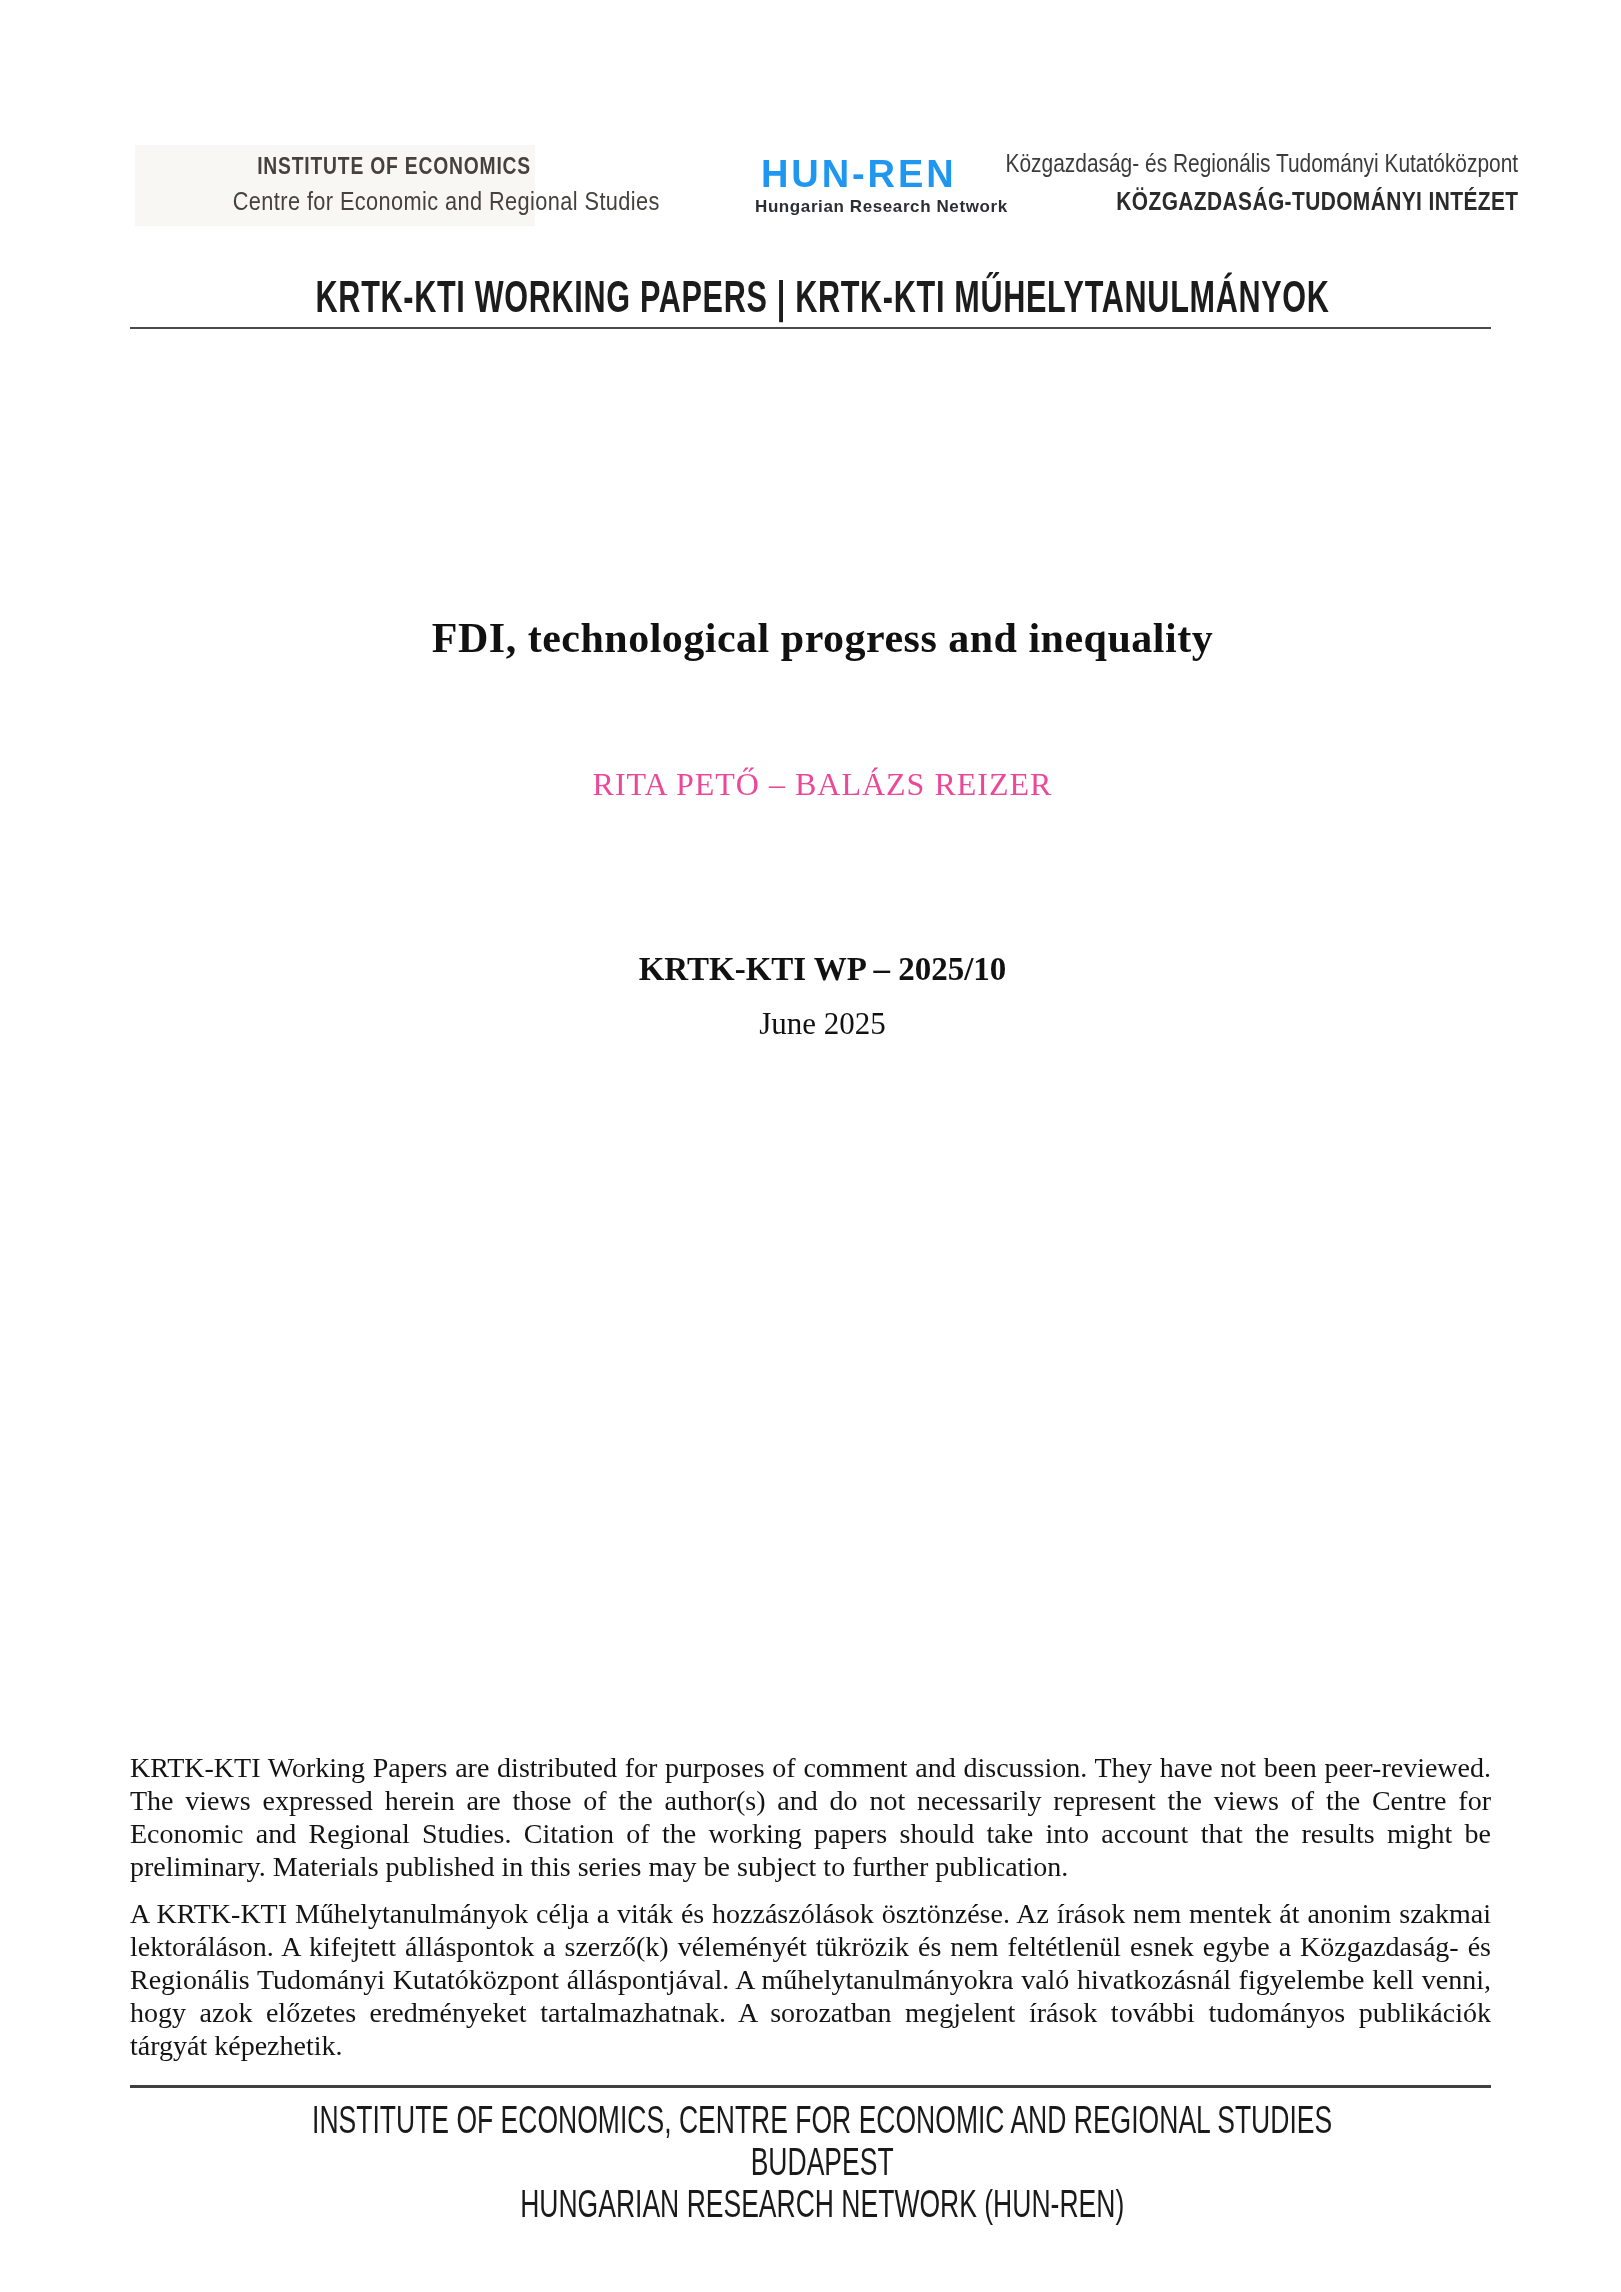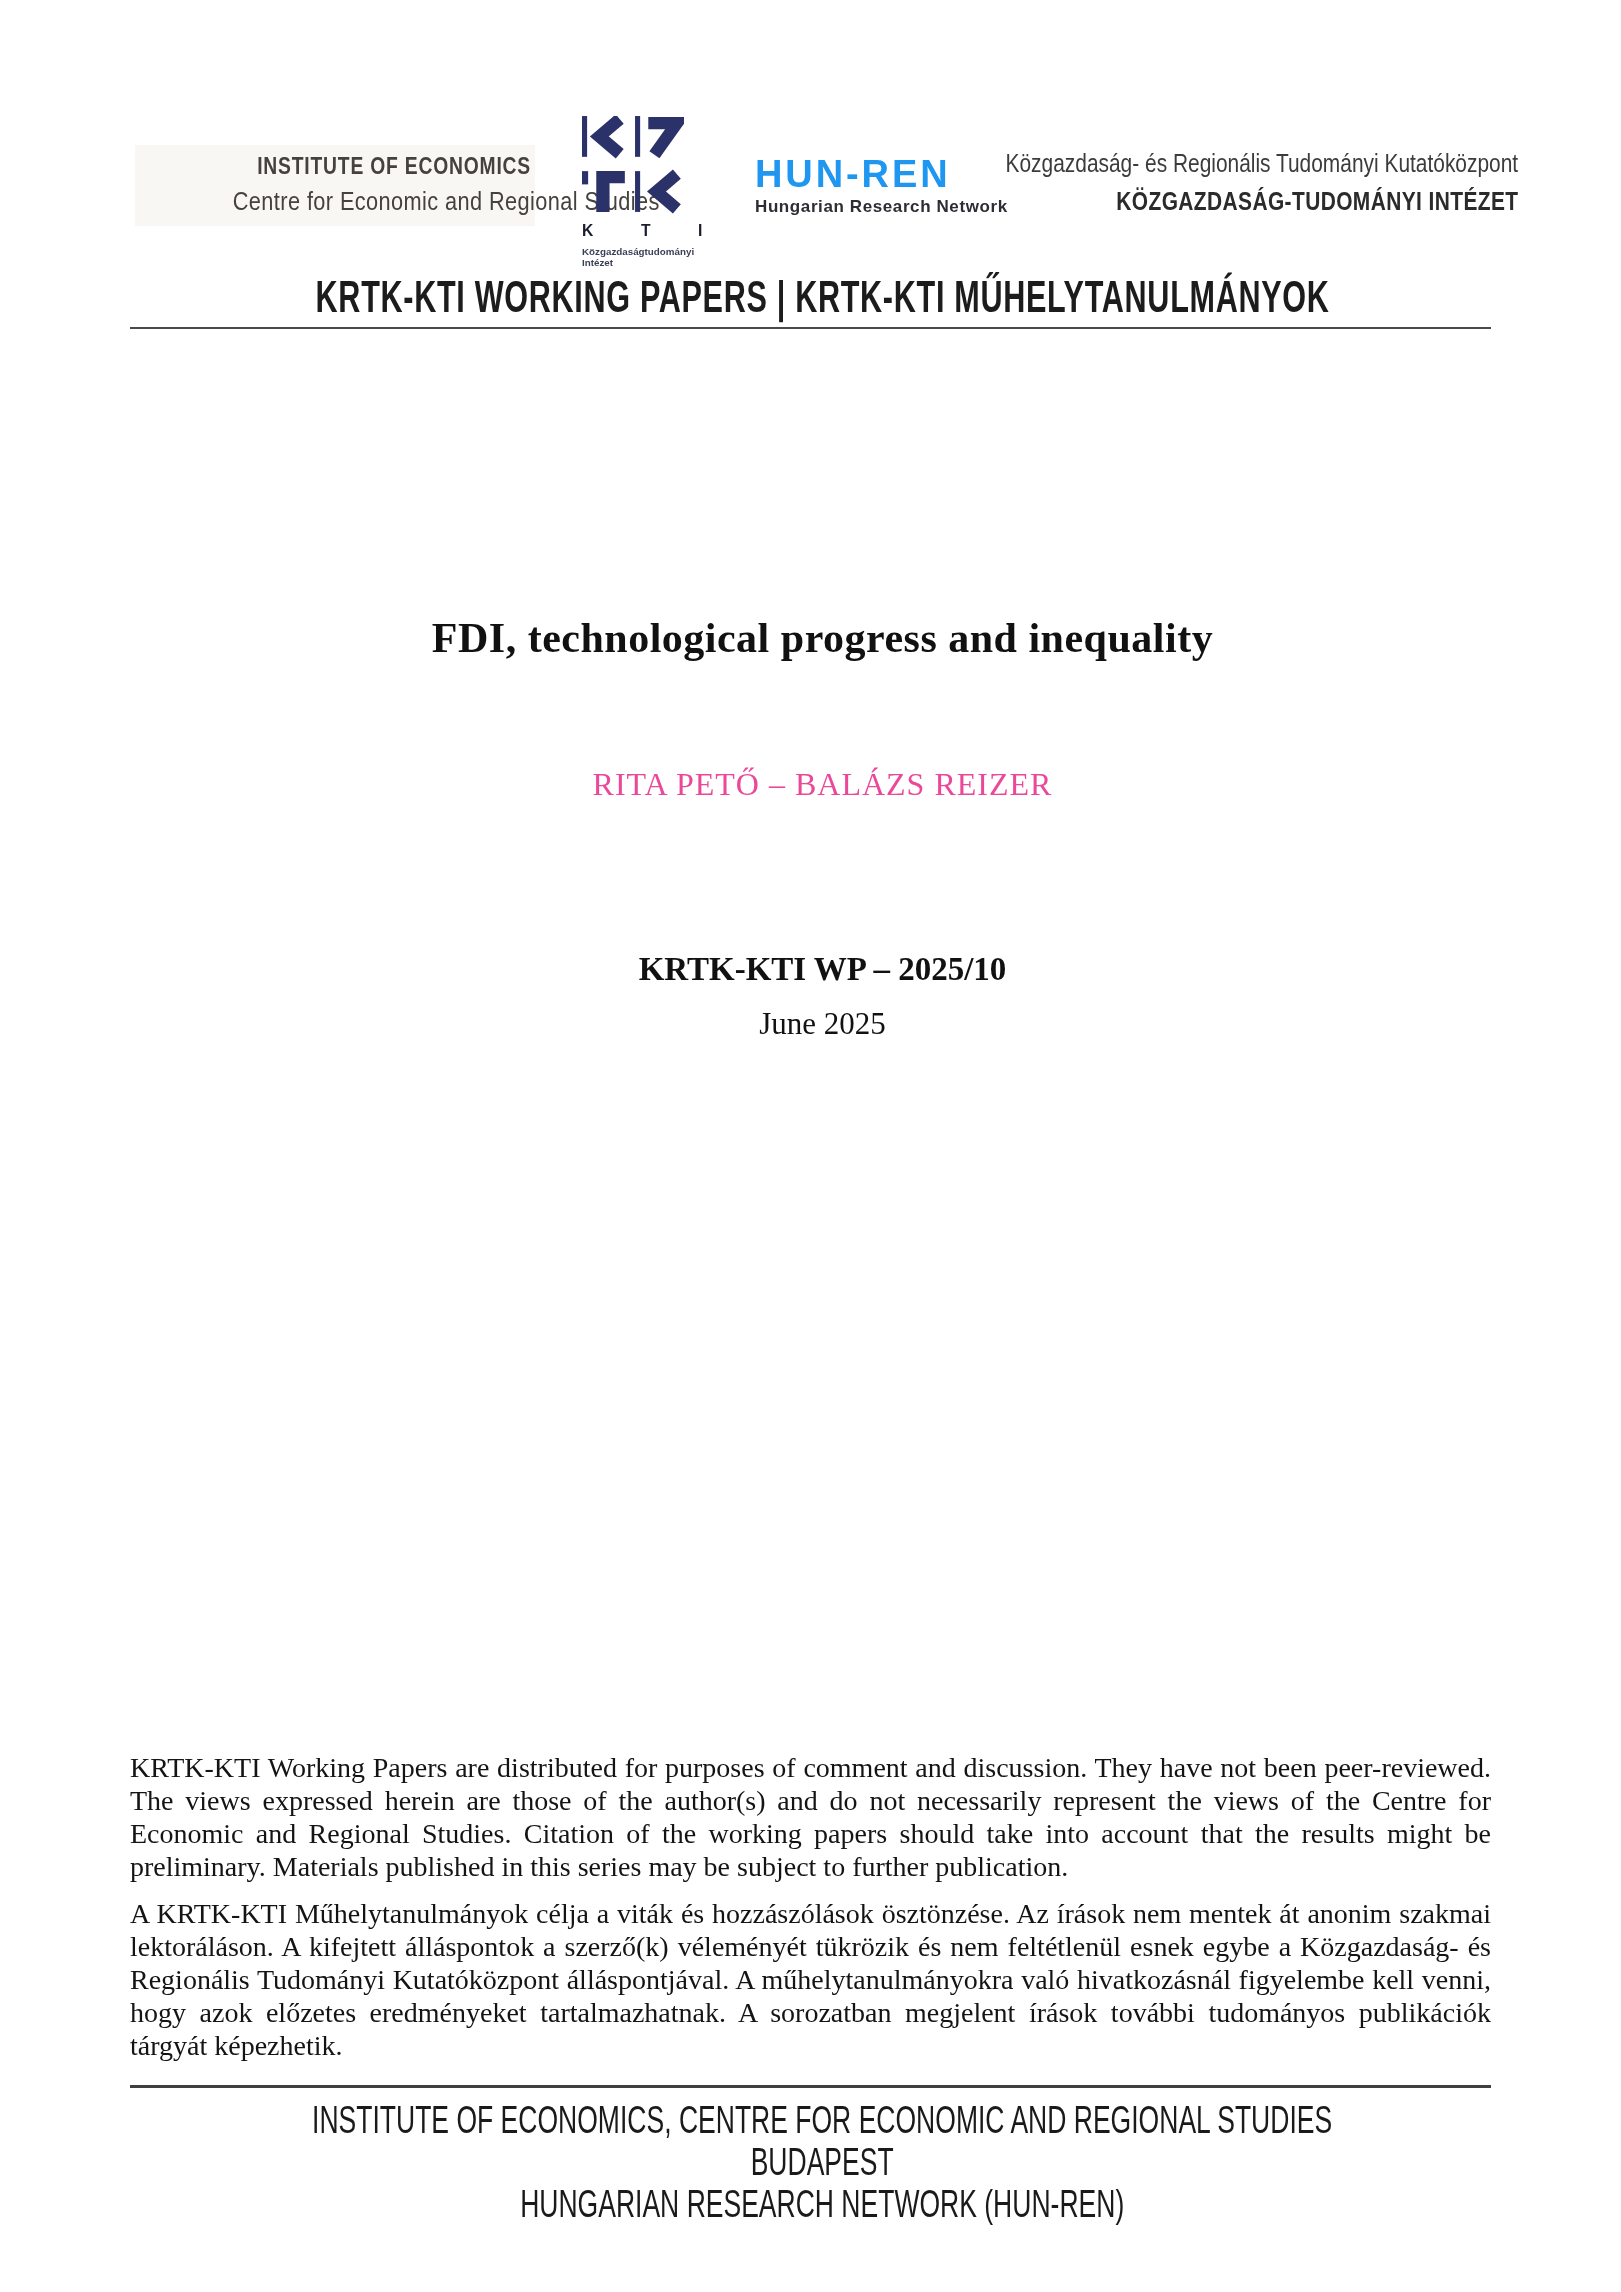--- a/index.html
+++ b/index.html
@@ -35,21 +35,21 @@
     letter-spacing:21.6px;margin-top:7.8px;white-space:nowrap;
   }
   .krtk-caption{
     font-family:"Liberation Sans","DejaVu Sans",sans-serif;
     font-size:9.8px;font-weight:bold;color:#3a3f55;
     line-height:11.8px;margin-top:5.9px;
   }
   .hunren{position:absolute;left:755px;top:155px;font-family:"Liberation Sans","DejaVu Sans",sans-serif;}
   .hunren-title{
     font-size:38px;font-weight:bold;color:var(--hunren-blue,#1f97f0);
-    letter-spacing:2.9px;line-height:39px;white-space:nowrap;
+    letter-spacing:2.9px;line-height:39px;white-space:nowrap;margin-left:6px;
   }
   .hunren-sub{
     font-size:17px;font-weight:bold;color:#2c2e33;
     letter-spacing:0.6px;margin-top:2.9px;white-space:nowrap;
   }
   .centre-block{
     position:absolute;right:127px;top:149px;text-align:right;
     font-family:"Liberation Sans","DejaVu Sans",sans-serif;
   }
   .centre-line1{font-size:25.5px;color:#3c3c3c;}
@@ -106,39 +106,20 @@
 </head>
 <body>
 
 <div class="page">
 
   <div class="inst-block">
     <div class="inst-line1"><span class="condense-r">INSTITUTE OF ECONOMICS</span></div>
     <div class="inst-line2"><span class="condense-r">Centre for Economic and Regional Studies</span></div>
   </div>
 
-  <div class="krtk-logo">
-    <svg class="krtk-svg" width="102" height="98" viewBox="0 0 100 96" aria-hidden="true">
-
-      <rect x="0" y="0" width="5" height="40" fill="currentColor"></rect>
-      <polyline points="37,3 17,20 37,37" stroke="currentColor" stroke-width="12" fill="none"></polyline>
-      <rect x="52" y="0" width="5" height="40" fill="currentColor"></rect>
-      <polyline points="65,7 93,7 71,38" stroke="currentColor" stroke-width="12" fill="none"></polyline>
-
-      <rect x="0" y="54" width="6" height="13" fill="currentColor"></rect>
-      <path d="M14,54 h28 v12 h-15 v28 h-13 z" fill="currentColor"></path>
-      <rect x="52" y="54" width="5" height="40" fill="currentColor"></rect>
-      <polyline points="93,57 73,74 93,91" stroke="currentColor" stroke-width="12" fill="none"></polyline>
-    </svg>
-    <div class="krtk-kti">K T I</div>
-    <div class="krtk-caption">
-      <div>Közgazdaságtudományi</div>
-      <div>Intézet</div>
-    </div>
-  </div>
 
   <div class="hunren">
     <div class="hunren-title">HUN-REN</div>
     <div class="hunren-sub">Hungarian Research Network</div>
   </div>
 
   <div class="centre-block">
     <div class="centre-line1"><span class="condense-r">Közgazdaság- és Regionális Tudományi Kutatóközpont</span></div>
     <div class="centre-line2"><span class="condense-r">KÖZGAZDASÁG-TUDOMÁNYI INTÉZET</span></div>
   </div>

